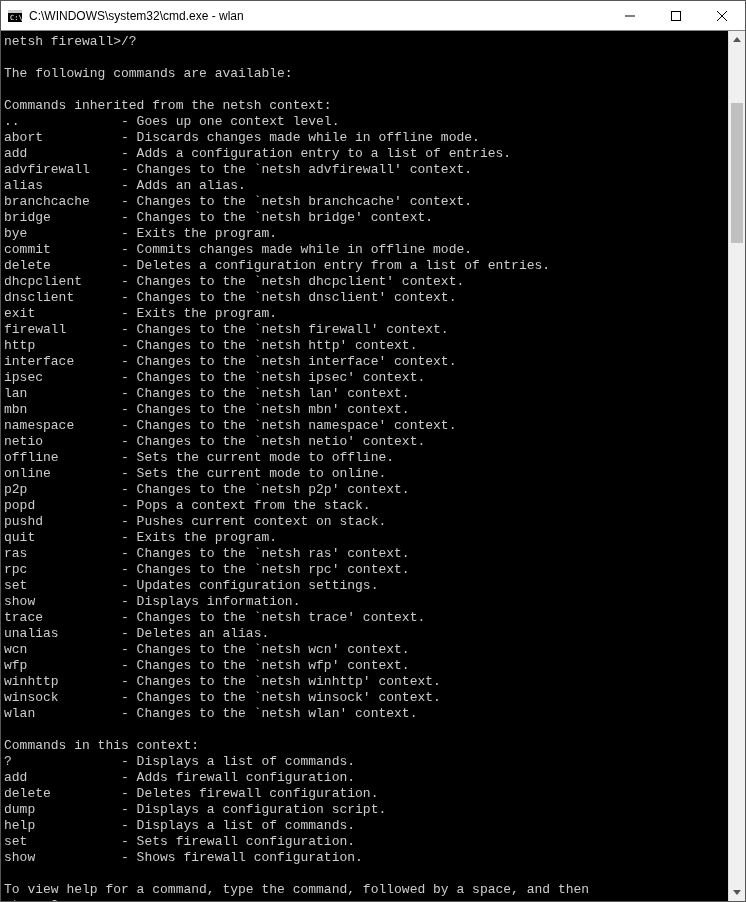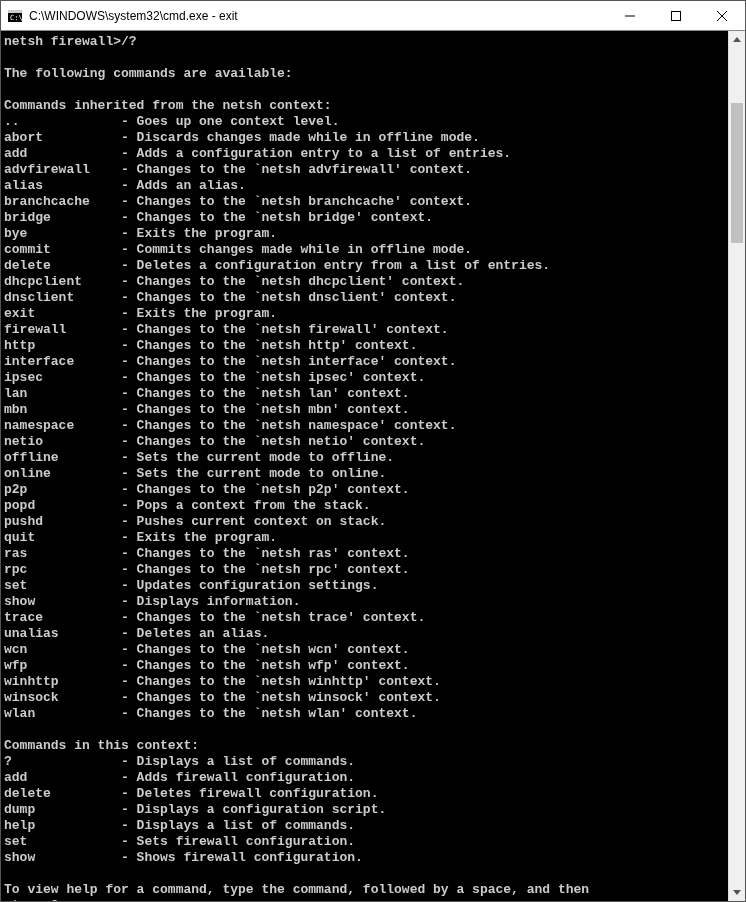--- a/index.html
+++ b/index.html
@@ -50,21 +50,20 @@
       justify-content: center;
       font-size: 10px;
       color: #000;
     }
     .titlebar .controls .btn svg { stroke: #000; fill: none; stroke-width: 1; }
     .content-area {
       flex: 1;
       display: flex;
       background: #000;
       overflow: hidden;
-      font-weight: bold;
     }
     .console {
       flex: 1;
       background: #000;
       color: #ccc;
       font-family: Consolas, "Courier New", monospace;
       font-size: 13px;
       line-height: 16px;
       padding: 3px 3px 3px 3px;
       white-space: pre;
@@ -110,21 +109,21 @@
 
 <div class="window">
   <div class="titlebar">
     <span class="icon">
       <svg width="14" height="12" viewBox="0 0 14 12">
           <rect x="0" y="0" width="14" height="12" fill="#000"></rect>
           <rect x="0" y="0" width="14" height="3" fill="#ccc"></rect>
           <text x="2" y="10" font-size="7" fill="#fff" font-family="monospace">C:\</text>
         </svg>
     </span>
-    <span class="title">C:\WINDOWS\system32\cmd.exe - exit</span>
+    <span class="title">C:\WINDOWS\system32\cmd.exe - wlan</span>
     <div class="controls">
       <div class="btn">
         <svg width="10" height="10">
             <line x1="0" y1="5" x2="10" y2="5"></line>
           </svg>
       </div>
       <div class="btn">
         <svg width="10" height="10">
             <rect x="0.5" y="0.5" width="9" height="9"></rect>
           </svg>

